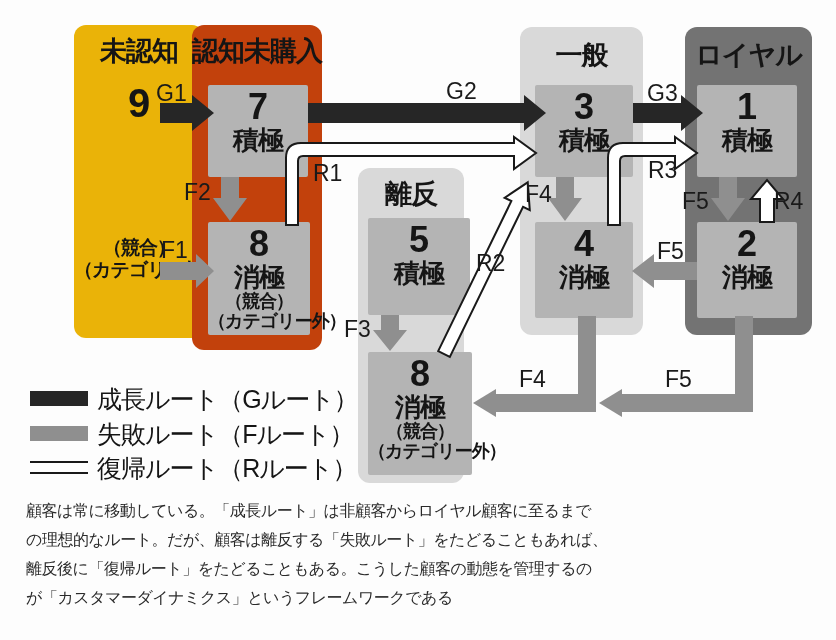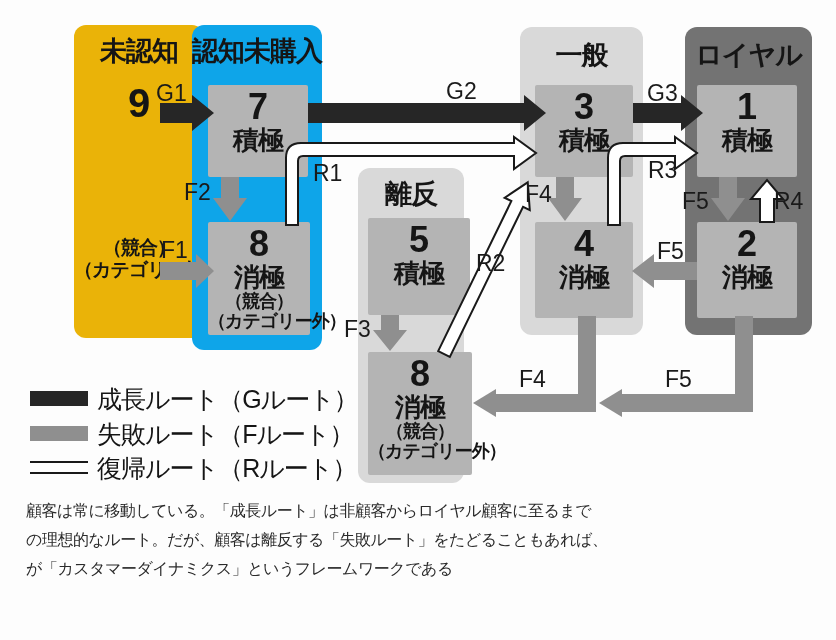--- a/index.html
+++ b/index.html
@@ -34,21 +34,21 @@
 
   <div class="grp" style="left: 30px; top: 25px; width: 130px; height: 313px; background-color: #eab308; margin-left: 44px;">
     <div class="grp-title" style="top:12px">未認知</div>
     <div class="big-num" style="top:56px">9</div>
     <div class="notes-block" style="top:212px">
       <div class="note">（競合）</div>
       <div class="note">（カテゴリー外）</div>
     </div>
   </div>
 
-  <div class="grp" style="left: 192px; top: 25px; width: 130px; height: 325px; background-color: #0ea5e9;">
+  <div class="grp" style="left: 192px; top: 25px; width: 130px; height: 325px; background-color: #c2410c;">
     <div class="grp-title" style="top:12px">認知未購入</div>
     <div class="ibox" style="left: 16px; top: 60px; width: 100px; height: 92px; background-color: rgb(180, 180, 180);">
       <div class="num">7</div>
       <div class="sub">積極</div>
     </div>
     <div class="ibox" style="left: 16px; top: 197px; width: 102px; height: 113px; background-color: rgb(180, 180, 180);">
       <div class="num">8</div>
       <div class="sub">消極</div>
       <div class="note">（競合）</div>
       <div class="note">（カテゴリー外）</div>
@@ -149,16 +149,17 @@
     <div class="legend-label" style="top:419px">失敗ルート（Fルート）</div>
   </div>
   <div class="legend-row">
     <div class="swatch swatch-outline" style="top:461px"></div>
     <div class="legend-label" style="top:453px">復帰ルート（Rルート）</div>
   </div>
 
   <div class="caption">
     <div class="cap-line">顧客は常に移動している。「成長ルート」は非顧客からロイヤル顧客に至るまで</div>
     <div class="cap-line">の理想的なルート。だが、顧客は離反する「失敗ルート」をたどることもあれば、</div>
+    <div class="cap-line">離反後に「復帰ルート」をたどることもある。こうした顧客の動態を管理するの</div>
     <div class="cap-line">が「カスタマーダイナミクス」というフレームワークである</div>
   </div>
 
 </div>
 
 </body></html>

